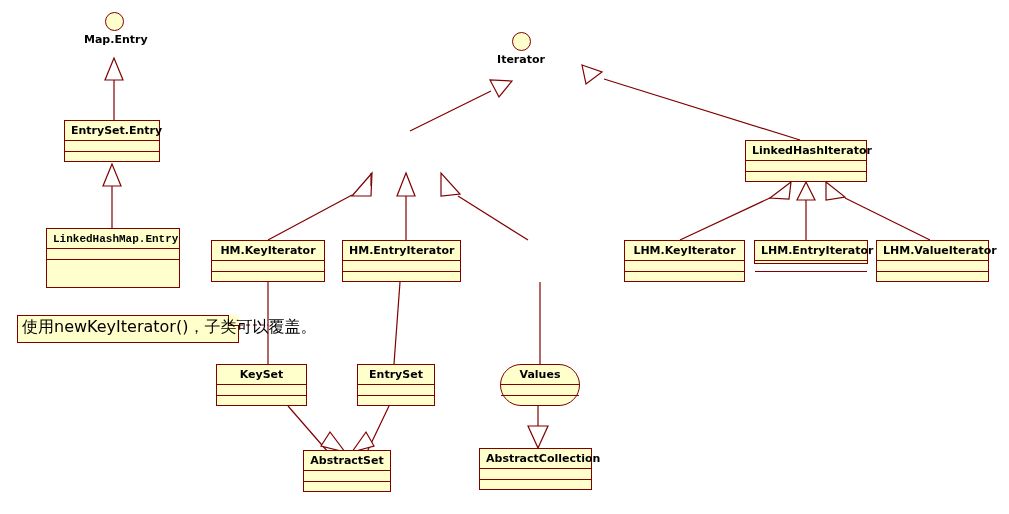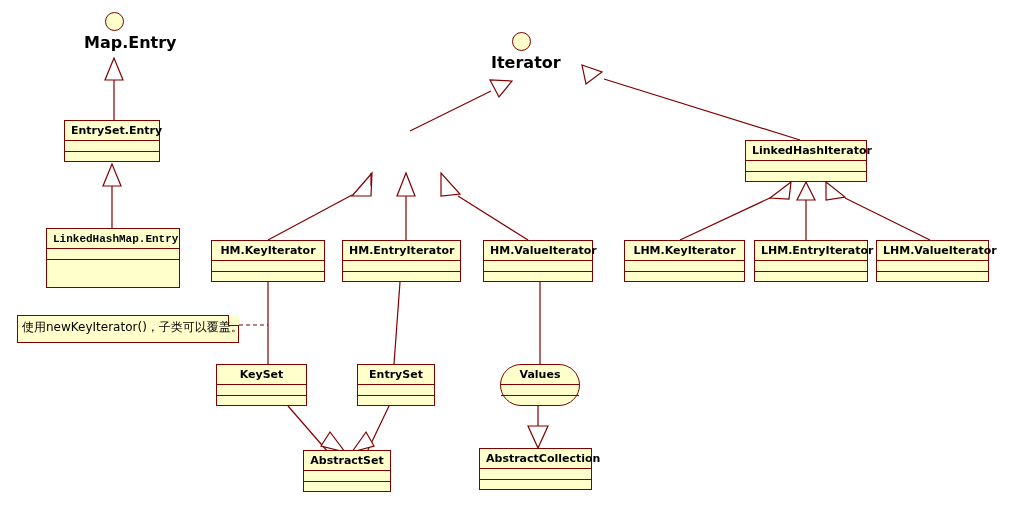--- a/index.html
+++ b/index.html
@@ -35,21 +35,21 @@
   }
 
   
   .iface{position:absolute;z-index:6;}
   .iface .ball{
     width:19px;height:19px;border-radius:50%;
     background:#ffffcc;border:1px solid #800000;
     box-sizing:border-box;margin:0 auto;
   }
   .iface .ilabel{
-    display:block;text-align:center;font-weight:bold;font-size:16px;
+    display:block;text-align:center;font-weight:bold;font-size:11px;
     color:#000;white-space:nowrap;margin-top:2px;
   }
 
   
   .note{
     position:absolute;z-index:6;
     background:#ffffcc;
     box-sizing:border-box;
   }
   .note .body{
@@ -59,21 +59,21 @@
     box-sizing:border-box;
     clip-path:polygon(0 0, calc(100% - 11px) 0, 100% 11px, 100% 100%, 0 100%);
   }
   .note .fold{
     position:absolute;right:0;top:0;width:11px;height:11px;
     border-left:1px solid #800000;border-bottom:1px solid #800000;
     box-sizing:border-box;background:transparent;
   }
   .note .ntext{
     position:relative;z-index:2;
-    display:block;font-size:12px;color:#000;
+    display:block;font-size:16px;color:#000;
     line-height:16px;padding:4px 12px 0 5px;white-space:nowrap;
     font-family:"DejaVu Sans","Liberation Sans",sans-serif;
   }
 </style>
 </head>
 <body>
 
 <div id="canvas">
 
   <svg class="edges" viewBox="0 0 1009 514" xmlns="http://www.w3.org/2000/svg">
@@ -163,33 +163,28 @@
     <span class="attrs"></span>
     <span class="ops"></span>
   </div>
 
   <div class="uml-class" style="left:342px;top:240px;width:119px;height:42px;">
     <span class="name">HM.EntryIterator</span>
     <span class="attrs"></span>
     <span class="ops"></span>
   </div>
 
-  <div class="uml-class" style="left:483px;top:240px;width:110px;height:42px;">
-    <span class="name">HM.ValueIterator</span>
-    <span class="attrs"></span>
-    <span class="ops"></span>
-  </div>
 
   <div class="uml-class" style="left:624px;top:240px;width:121px;height:42px;">
     <span class="name">LHM.KeyIterator</span>
     <span class="attrs"></span>
     <span class="ops"></span>
   </div>
 
-  <div class="uml-class" style="left:754px;top:240px;width:114px;height:42px;">
+  <div class="uml-class" style="left:754px;top:240px;width:114px;height:24px;">
     <span class="name">LHM.EntryIterator</span>
     <span class="attrs"></span>
     <span class="ops"></span>
   </div>
 
   <div class="uml-class" style="left:876px;top:240px;width:113px;height:42px;">
     <span class="name">LHM.ValueIterator</span>
     <span class="attrs"></span>
     <span class="ops"></span>
   </div>

